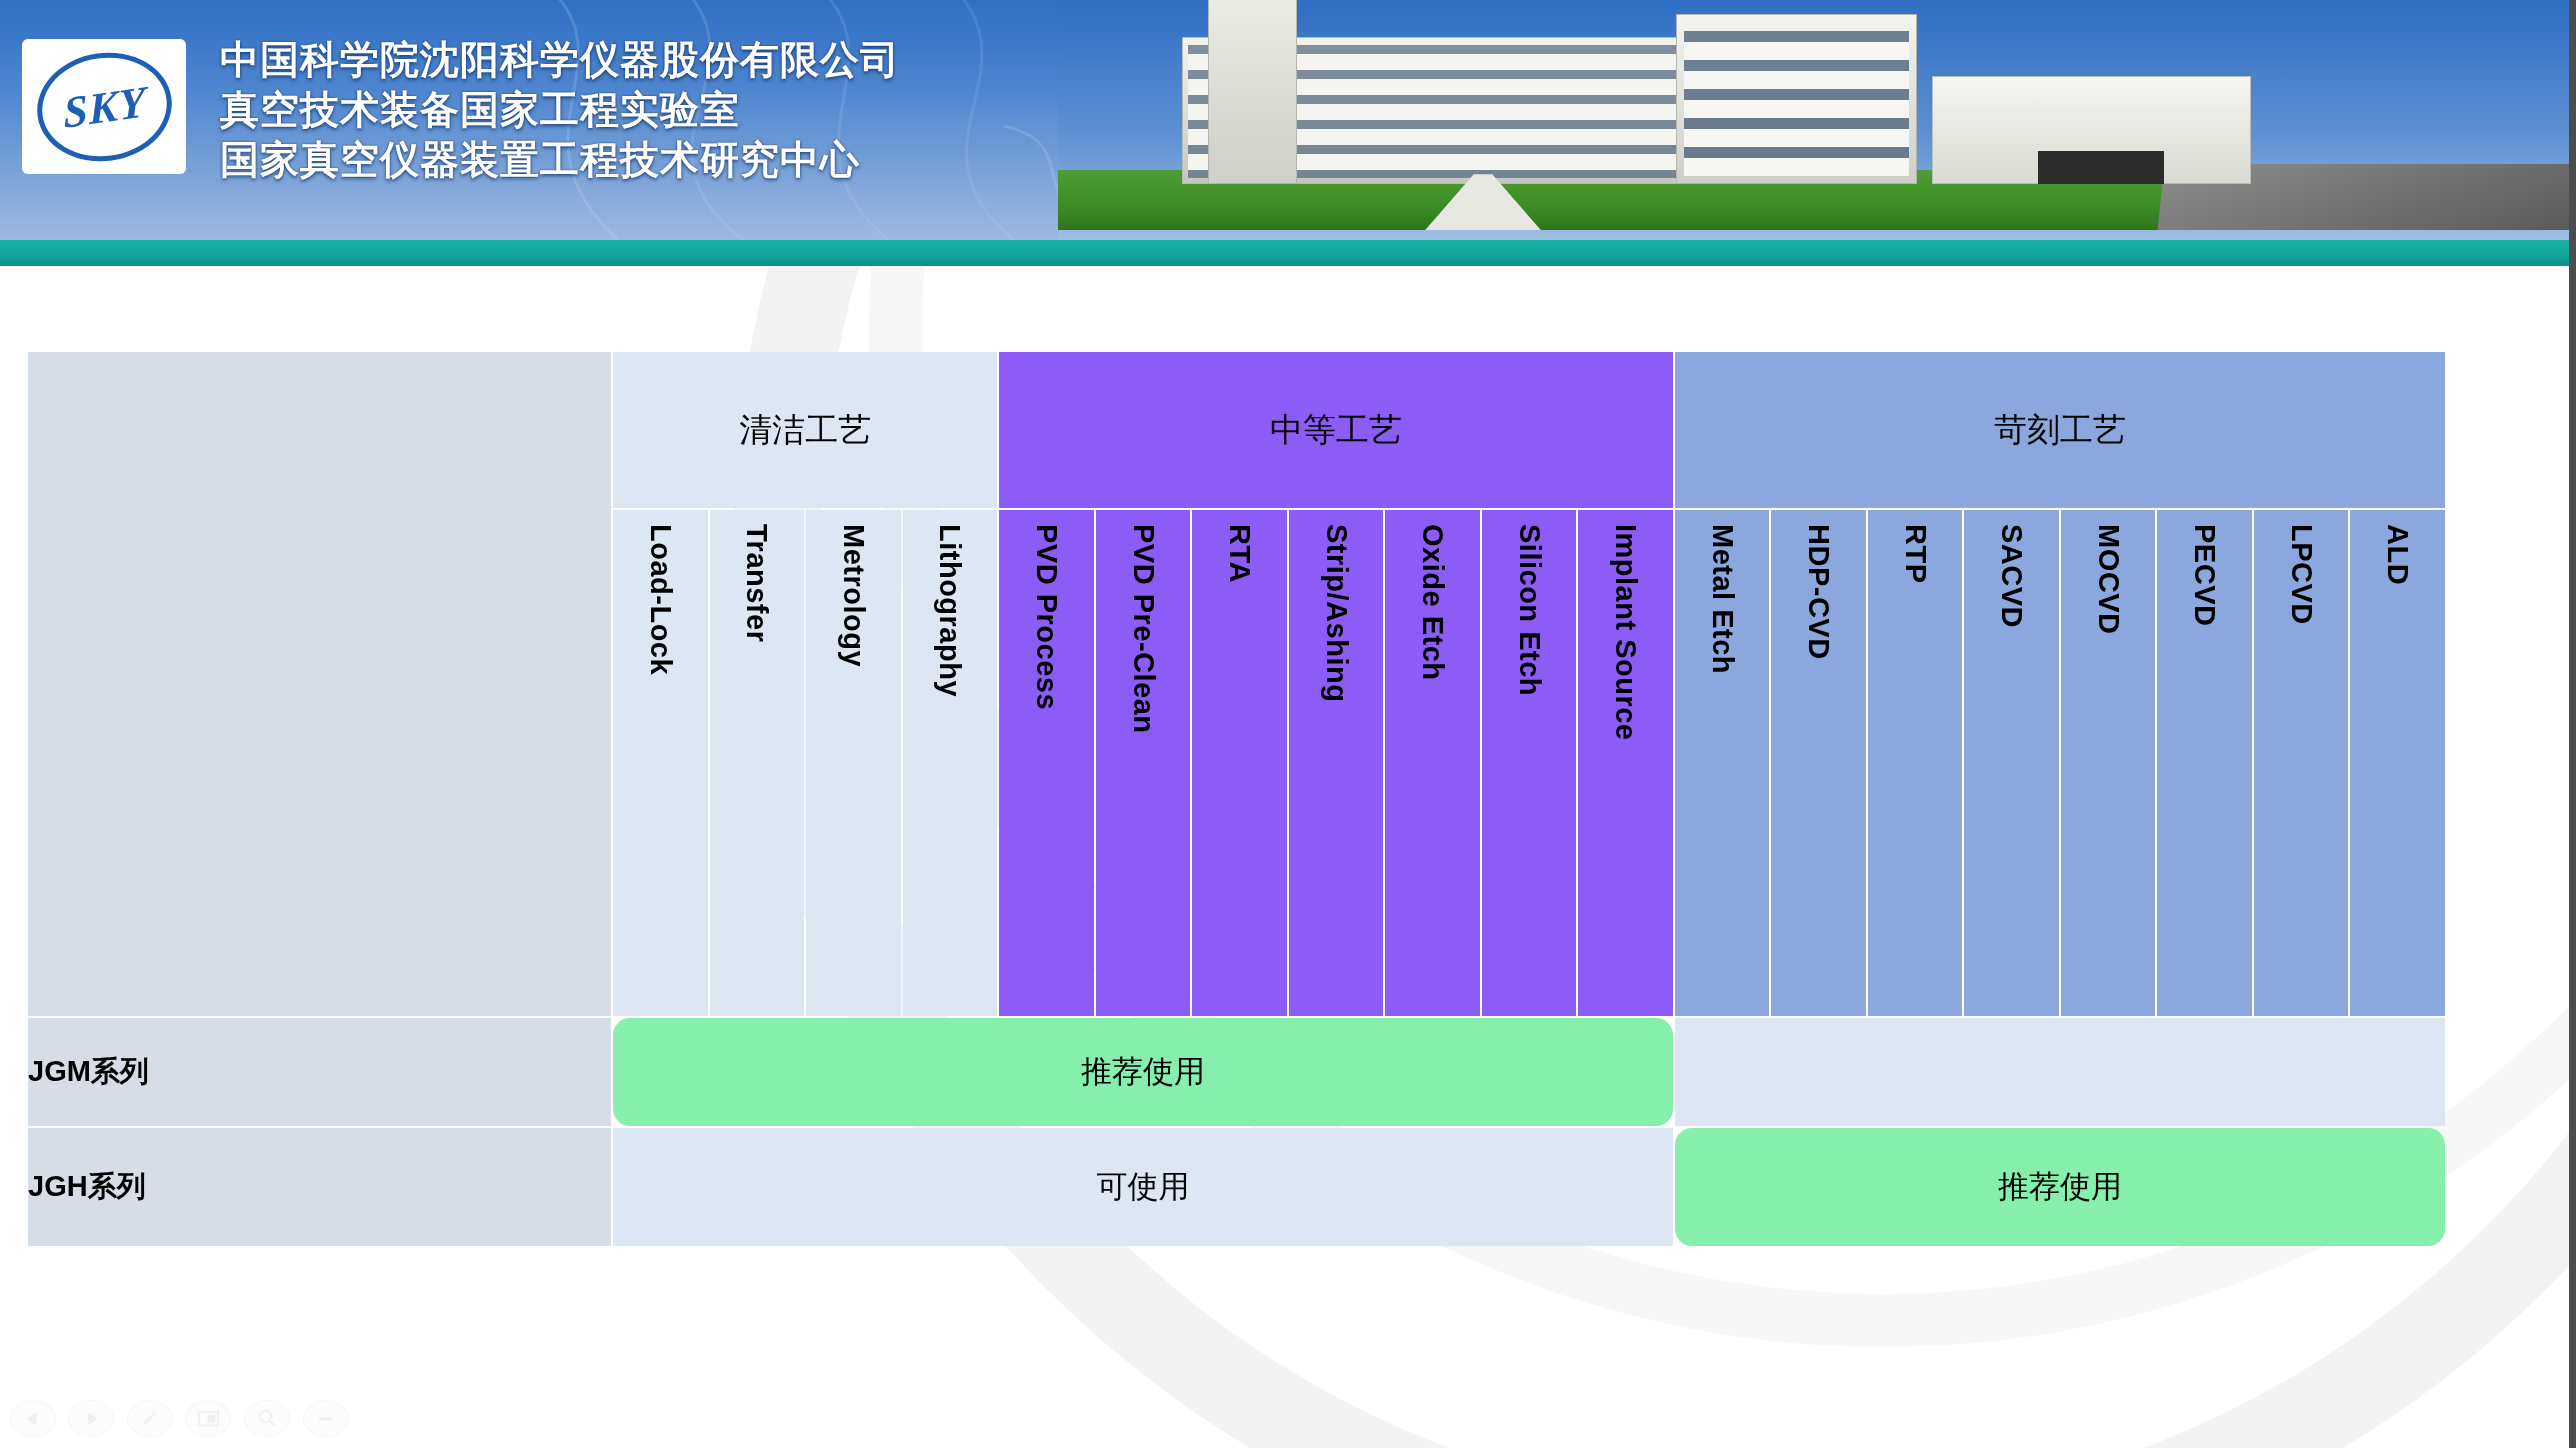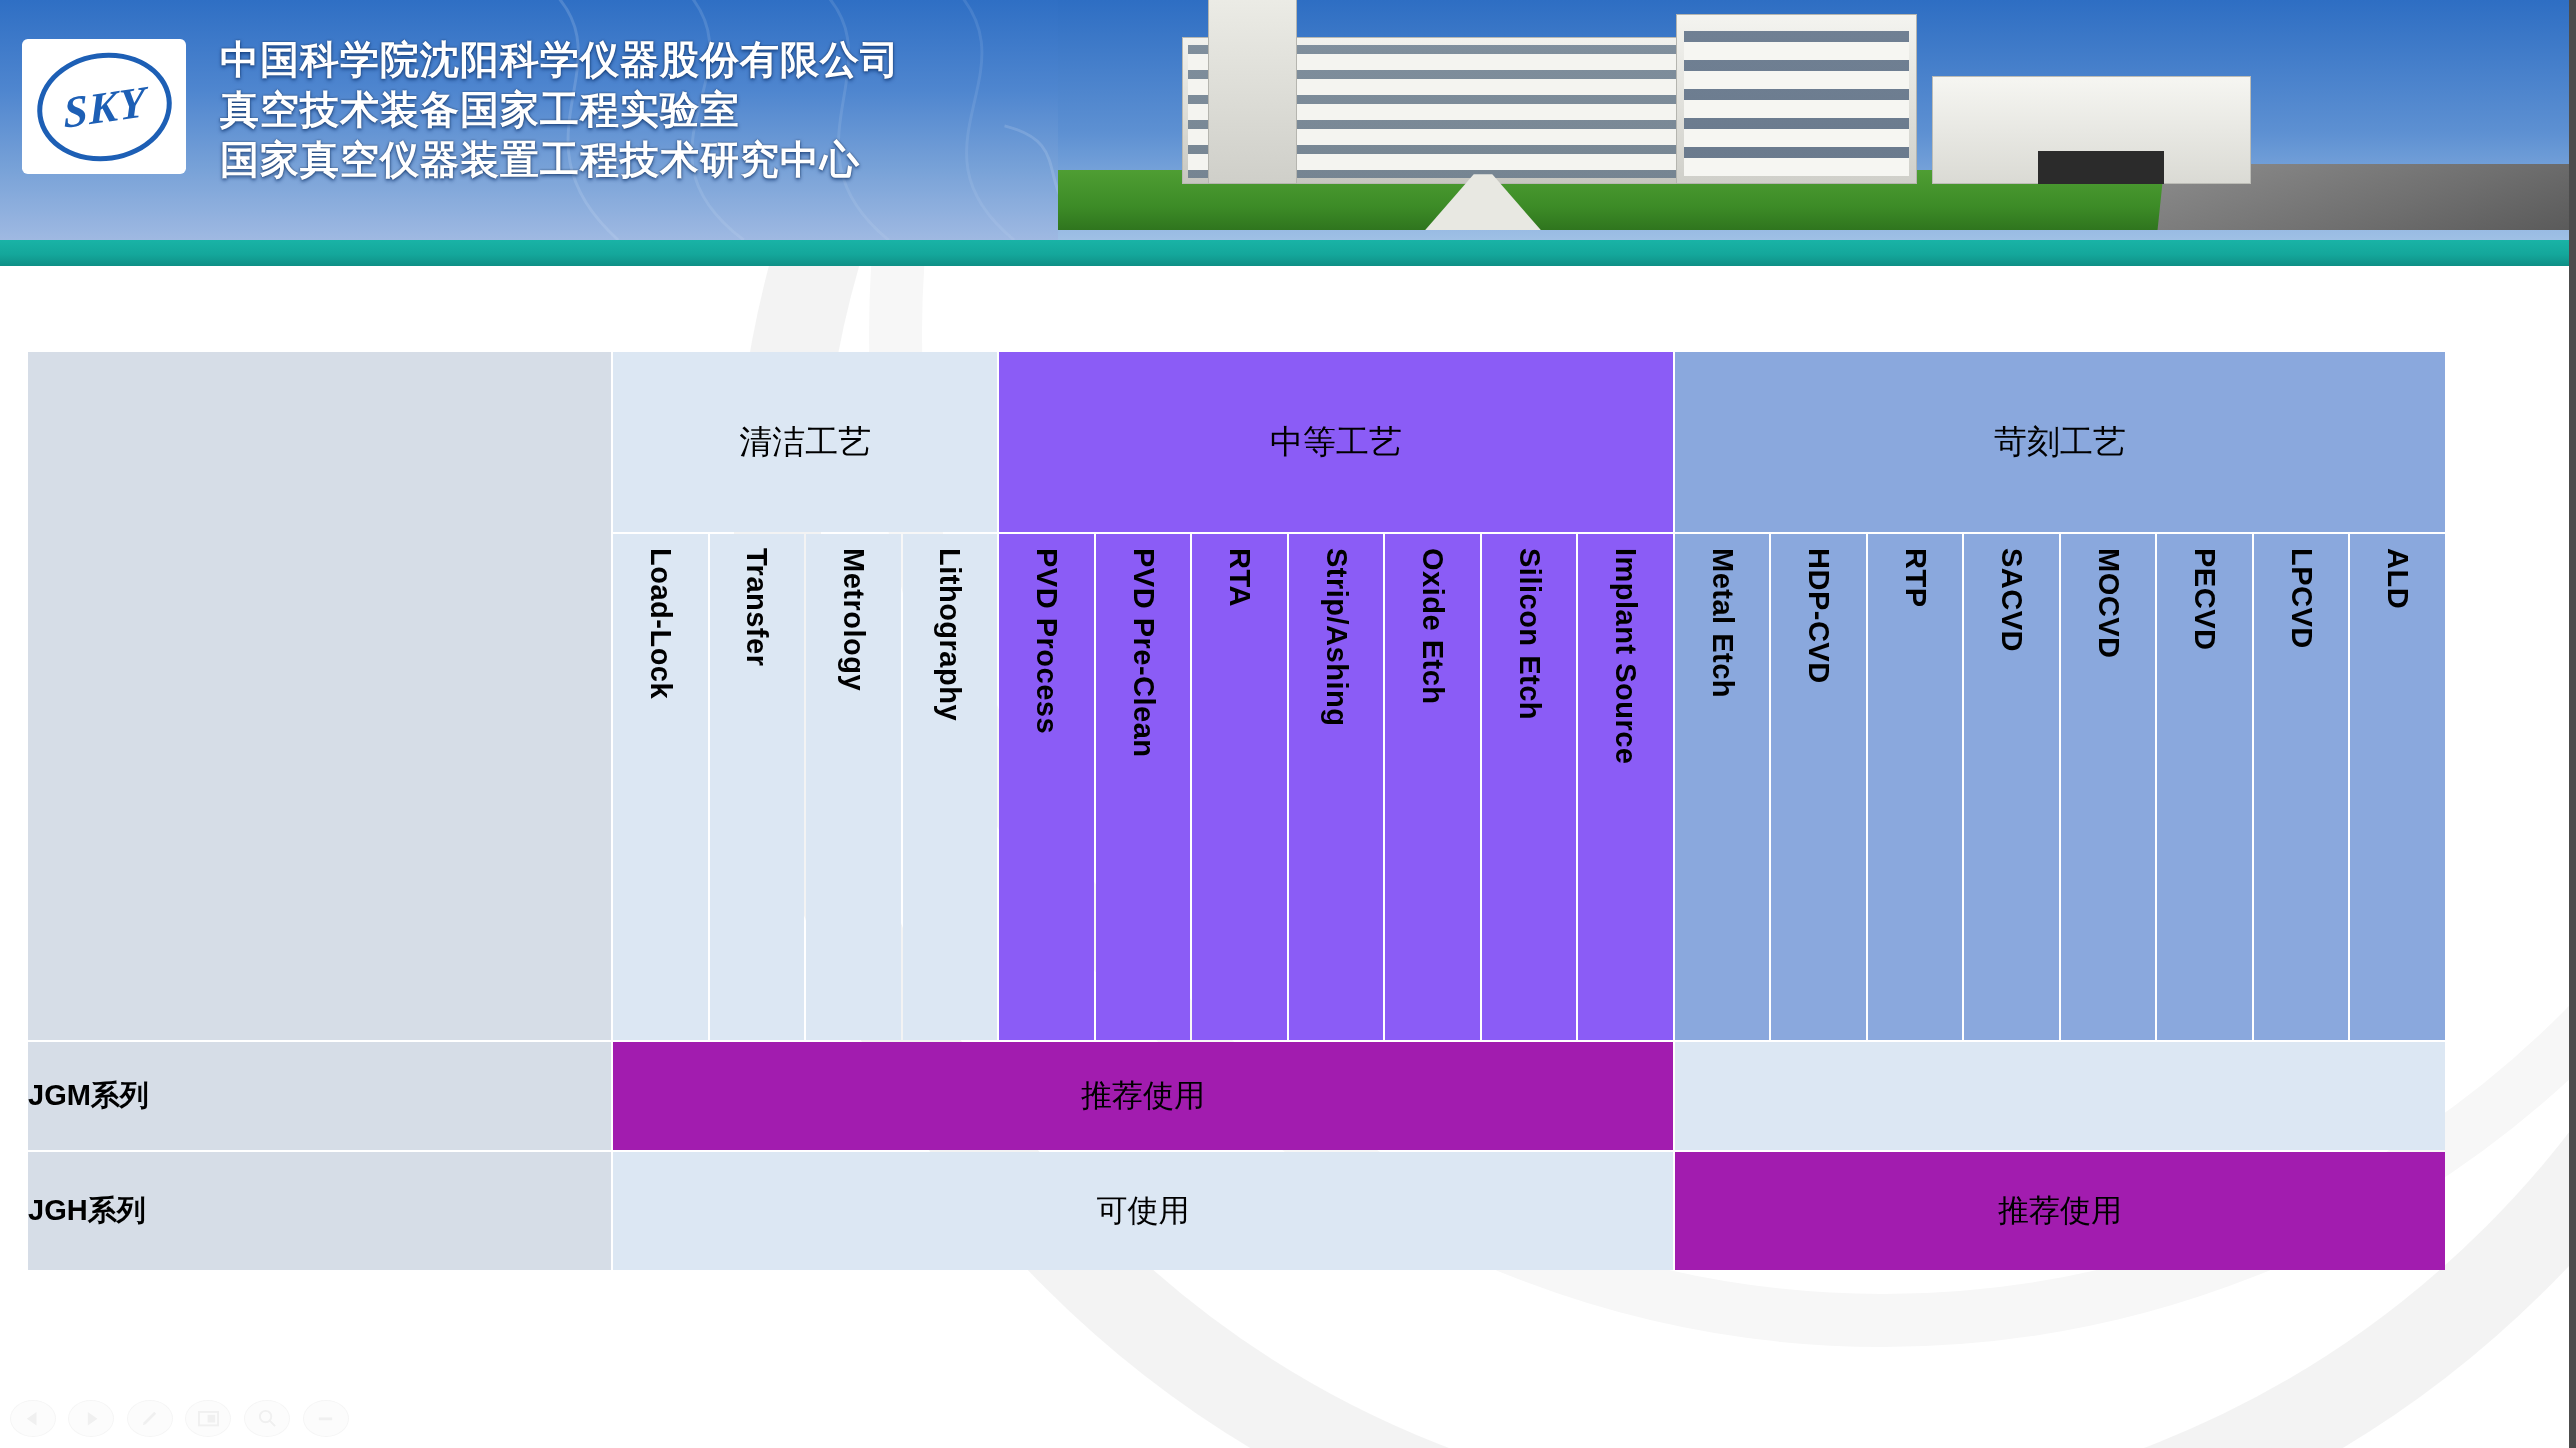--- a/index.html
+++ b/index.html
@@ -137,21 +137,21 @@
   .tbl td{ padding:0; vertical-align:middle; }
 
   .corner-cell{ background:#d6dde7; }
   .row-label-cell{
     background:#d6dde7; text-align:left;
     font-size:29px; font-weight:bold; color:#000;
     font-family:"Liberation Sans","DejaVu Sans",sans-serif;
   }
   .group-hdr{
     text-align:center; font-size:33px; color:#000;
-    height:180px;
+    height:156px;
   }
   .g1{ background:#dce7f3; }
   .g2{ background:#8b5cf6;margin-top:28px; }
   .g3{ background:#8aa8dd; }
 
   .vcell{ height:506px; position:relative; }
   .vwrap{
     height:100%; width:100%;
     display:flex; align-items:flex-start; justify-content:center;
     padding-top:13.5px;
@@ -159,21 +159,21 @@
   .vtext{
     writing-mode:vertical-rl;
     font-size:29px; font-weight:bold; color:#000;
     white-space:nowrap; letter-spacing:0.5px;
   }
 
   .data-cell{
     height:108px; text-align:center;
     font-size:31px; color:#000;
   }
-  .fill-rec{ background:#a21caf; }
+  .fill-rec{ background:#86efac;border-radius:17px; }
   .fill-use{ background:#dce7f3; }
   .fill-empty{ background:#dce7f3; }
 
   .row-jgm td.data-cell{ height:108px; }
   .row-jgh td.data-cell{ height:118px;margin-left:8px; }
 
   
   #slide-nav{
     position:absolute; left:9.7px; bottom:11.6px;
     display:flex; align-items:center; gap:12.6px;

